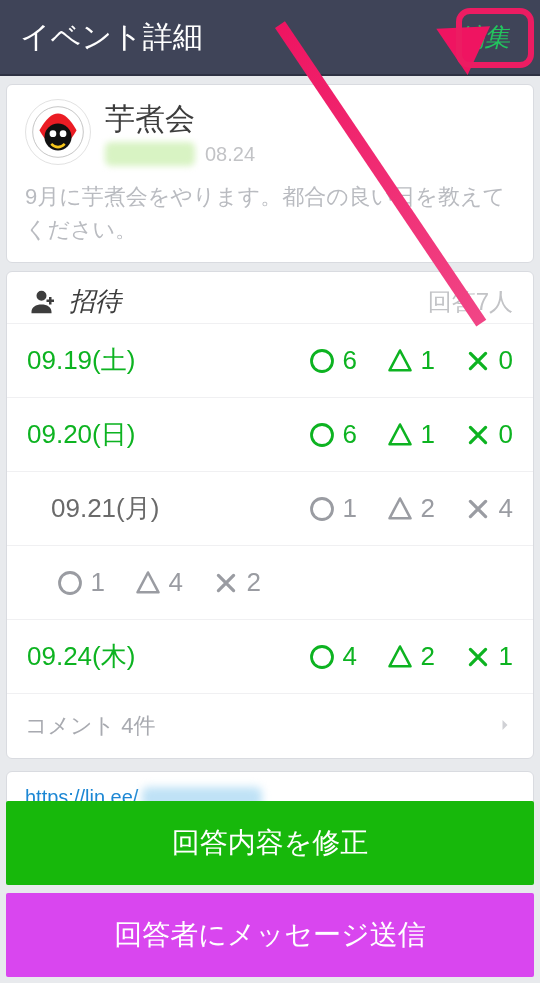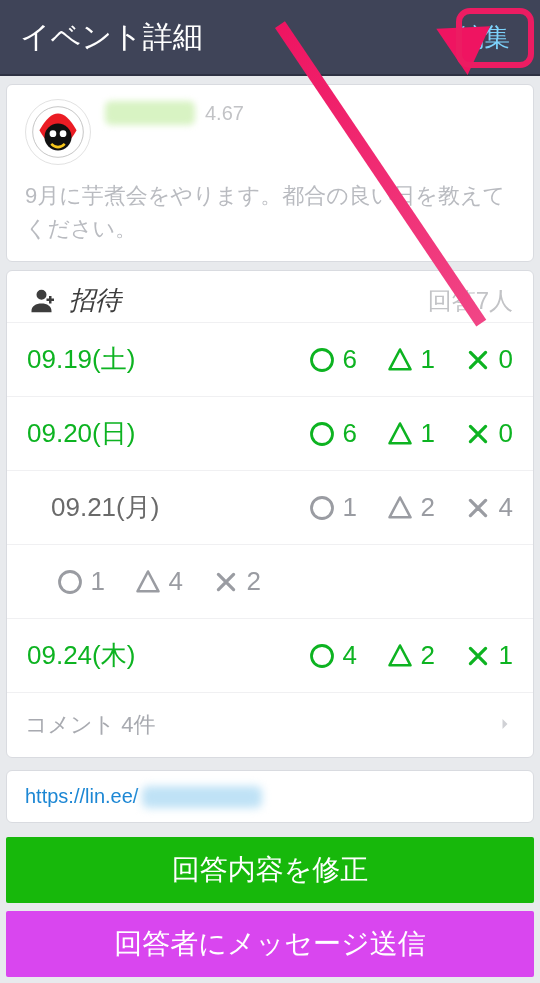--- a/index.html
+++ b/index.html
@@ -2,21 +2,21 @@
 <html><head>
 <meta charset="utf-8">
 <style>
   * { box-sizing: border-box; margin: 0; padding: 0; }
   html, body { width: 540px; height: 983px; font-family: -apple-system, "Hiragino Kaku Gothic ProN", "Meiryo", sans-serif; background:#d5d7dd; overflow:hidden; }
   .phone { width:540px; height:983px; background:#e8eaed; position:relative; }
 
   
   .header { background:#3f4458; color:#fff; height:76px; display:flex; align-items:center; padding:0 20px; border-bottom:2px solid #2e3243; }
   .header-title { font-size:30px; flex:1; }
-  .edit-btn { font-size:26px; color:#7dd3fc; padding:6px 10px; cursor:pointer; }
+  .edit-btn { font-size:26px; color:#22c55e; padding:6px 10px; cursor:pointer;font-style:italic; }
 
   
   .highlight-box {
     position:absolute; top:8px; right:6px; width:78px; height:60px;
     border:6px solid #ec1c62; border-radius:14px; pointer-events:none; z-index:50;
   }
 
   
   .arrow {
     position:absolute; top:28px; left:275px; width:220px; height:360px;
@@ -70,21 +70,21 @@
   .comments-label { flex:1; }
   .chev { font-size:28px; color:#d0d1d5; }
 
   
   .url-card { background:#fff; border:1px solid #d9dbe0; border-radius:6px; margin:12px 6px 0 6px; padding:14px 18px; display:flex; align-items:center; }
   .url-text { color:#1c87d4; font-size:20px; }
   .url-blur { display:inline-block; width:120px; height:22px; background:#bfe2f6; filter:blur(4px); border-radius:6px; margin-left:4px; vertical-align:middle;}
 
   
   .btn-area { position:absolute; left:0; right:0; bottom:0; padding:10px 6px 6px 6px;}
-  .big-btn { width:100%; height:66px; display:flex; align-items:center; justify-content:center; font-size:28px; color:#fff; border-radius:2px; cursor:pointer; margin-bottom:8px; }
+  .big-btn { width:100%; height:84px; display:flex; align-items:center; justify-content:center; font-size:28px; color:#fff; border-radius:2px; cursor:pointer; margin-bottom:8px; }
   .big-btn.primary { background:#17b80b; }
   .big-btn.secondary { background:#d946ef; margin-bottom:0;}
 
 </style>
 </head>
 <body>
 
 <div class="phone">
 
   <div class="highlight-box"></div>
@@ -104,23 +104,24 @@
         <svg viewBox="0 0 64 64">
           <circle cx="32" cy="32" r="30" fill="#fff" stroke="#bbb" stroke-width="1"></circle>
           <path d="M10 30 q22 -40 44 0 q-22 40 -44 0" fill="#eb1c24"></path>
           <circle cx="32" cy="38" r="16" fill="#111"></circle>
           <circle cx="26" cy="34" r="4" fill="#fff"></circle>
           <circle cx="38" cy="34" r="4" fill="#fff"></circle>
           <path d="M24 46 q8 8 16 0" stroke="#f7c71c" stroke-width="3" fill="none"></path>
         </svg>
       </div>
       <div class="event-meta-col">
+        <div class="event-title">芋煮会</div>
         <div class="event-sub">
           <div class="blur-user"></div>
-          <div class="event-date-small">4.67</div>
+          <div class="event-date-small">08.24</div>
         </div>
       </div>
     </div>
     <div class="event-desc">9月に芋煮会をやります。都合の良い日を教えてください。</div>
   </div>
 
   <div class="card" style="padding-bottom:0;">
     <div class="invite-bar">
       <div class="invite-icon">
         <svg viewBox="0 0 24 24" width="30" height="30">

